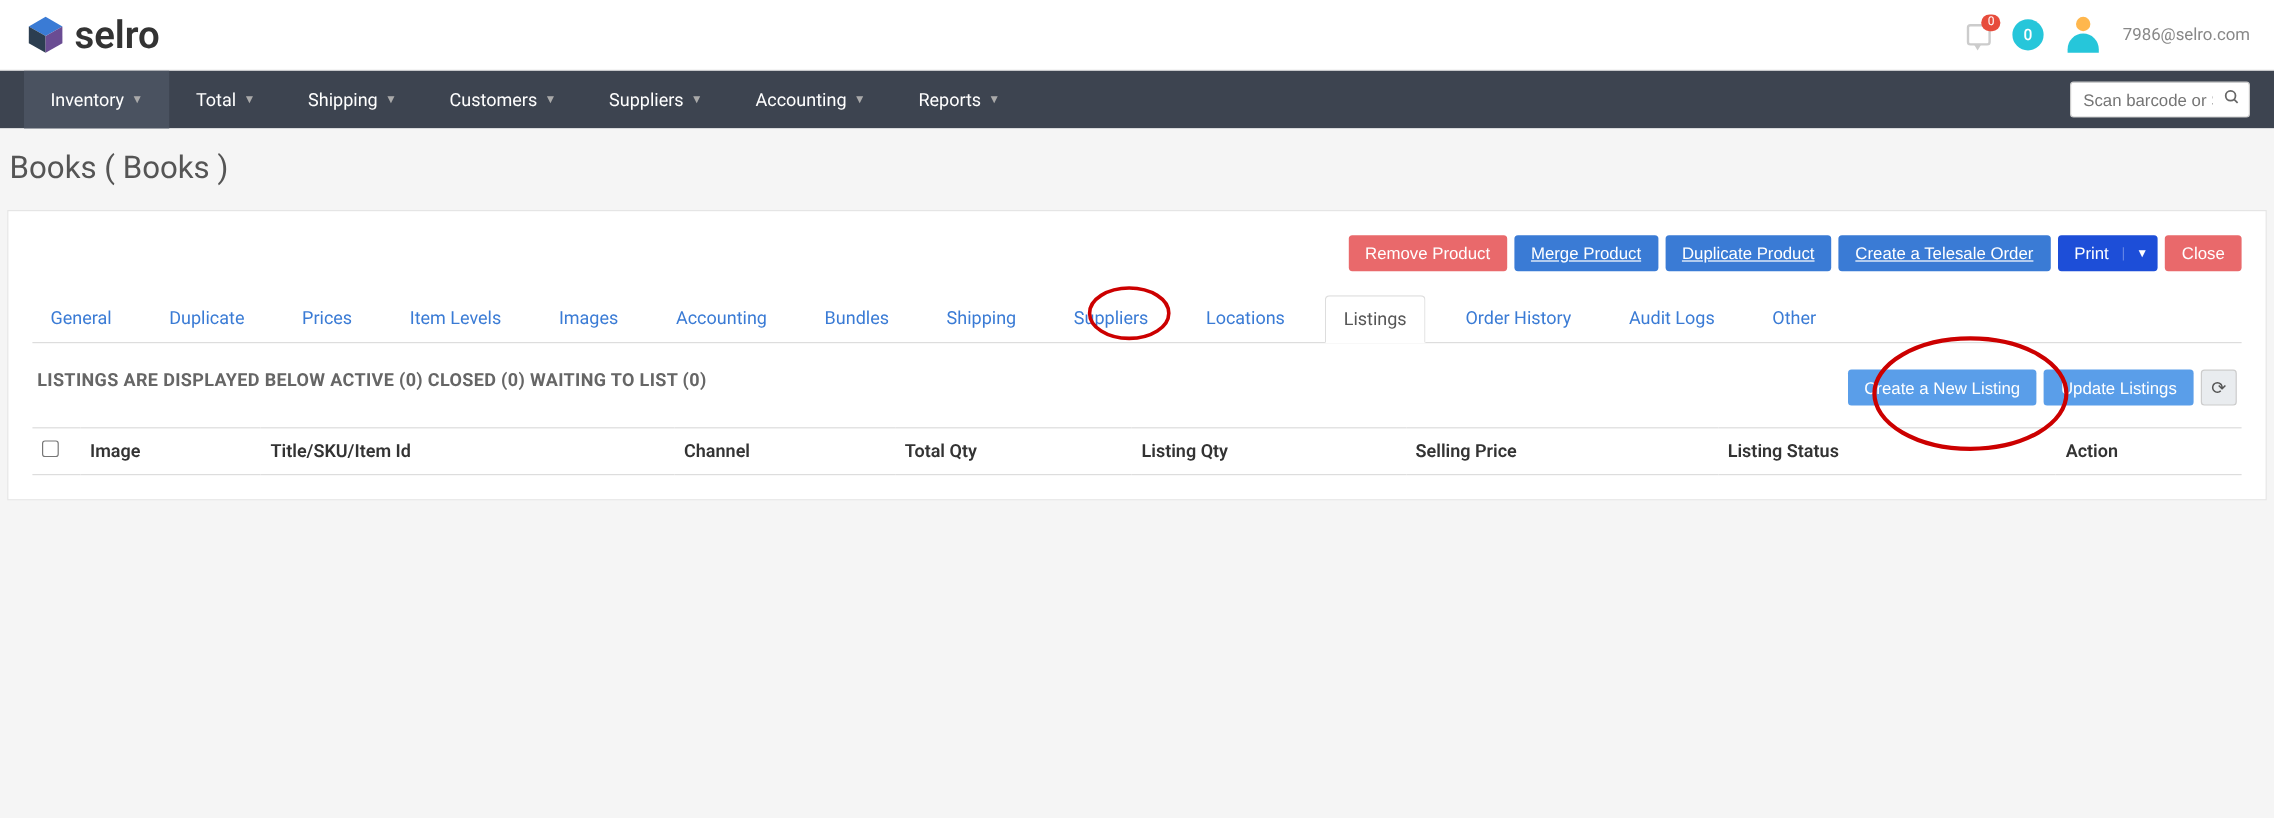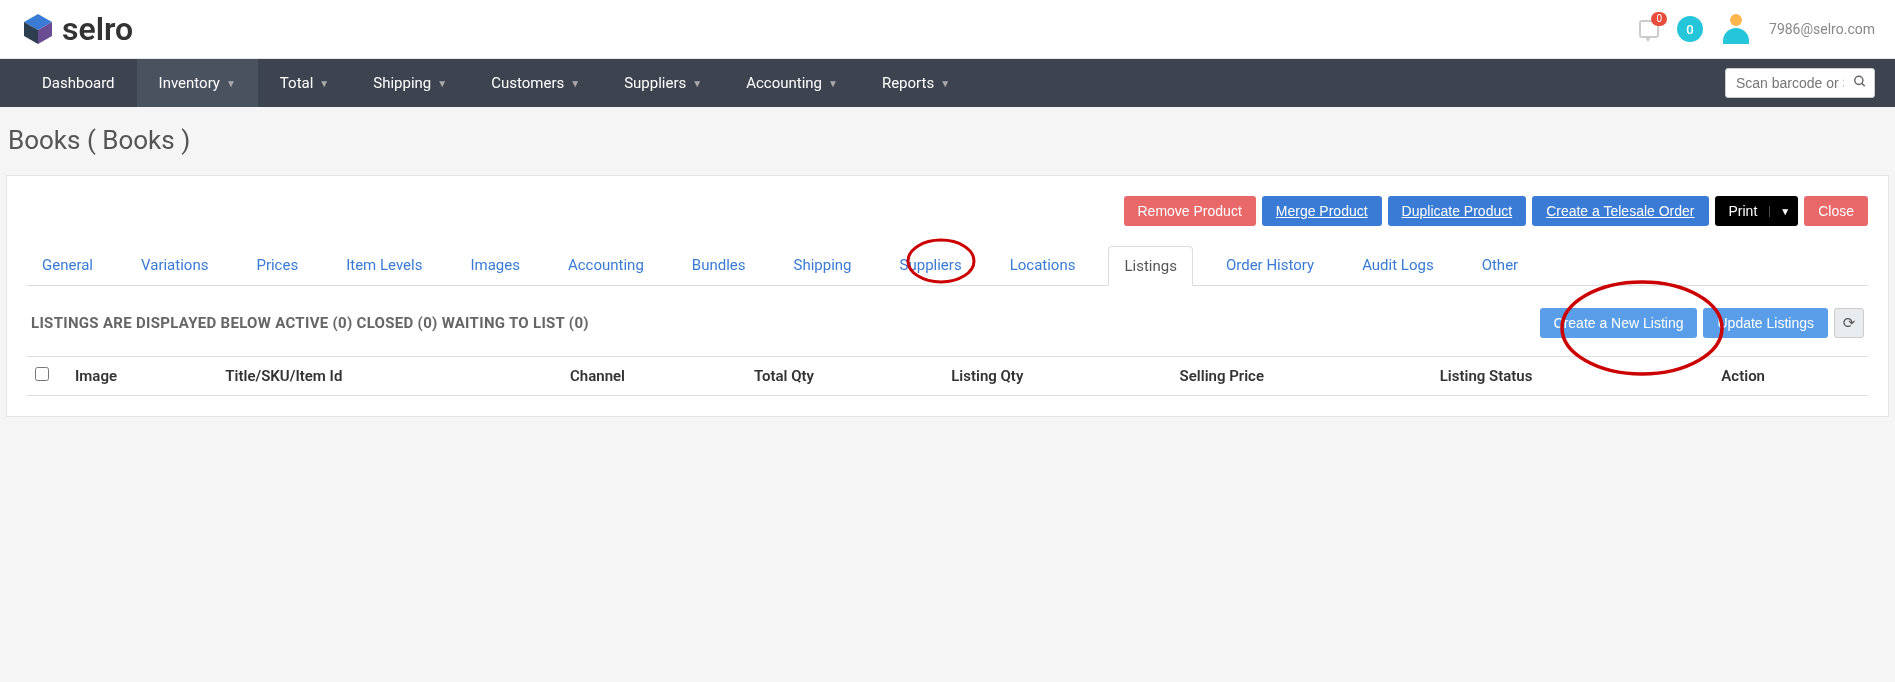--- a/index.html
+++ b/index.html
@@ -190,21 +190,21 @@
       font-size: 14px;
       cursor: pointer;
       display: flex;
       align-items: center;
       gap: 8px;
     }
     .btn-red { background: #e9696b; }
     .btn-blue { background: #3a7bd5; text-decoration: underline; }
     .btn-lightblue { background: #5a9ee9; }
     .btn-print {
-      background: #000000;
+      background: #1d4ed8;
       padding-right: 8px;
     }
     .btn-print .chevron {
       border-left: 1px solid rgba(255,255,255,0.3);
       padding-left: 10px;
       margin-left: 4px;
       color: #fff;
     }
     
     .tabs {
@@ -225,21 +225,20 @@
       border: 1px solid #ddd;
       border-bottom: 1px solid #fff;
       border-radius: 4px 4px 0 0;
       margin-bottom: -1px;
       background: #fff;
     }
     
     .listing-header {
       display: flex;
       justify-content: space-between;
-      align-items: center;
       margin-bottom: 18px;
       padding: 0 4px;
     }
     .listing-title {
       font-size: 15px;
       font-weight: 700;
       color: #666;
       text-transform: uppercase;
       letter-spacing: 0.3px;
     }
@@ -318,23 +317,20 @@
     <div class="avatar">
       <div class="avatar-head"></div>
       <div class="avatar-body"></div>
     </div>
     <span class="user-email">7986@selro.com</span>
   </div>
 </div>
 
 <div class="main-nav">
   <div class="nav-items" id="nav-items">
-      <div class="nav-item">
-        <span>Dashboard</span>
-      </div>
       <div class="nav-item active">
         <span>Inventory</span>
         <span class="chevron">▼</span>
       </div>
       <div class="nav-item">
         <span>Total</span>
         <span class="chevron">▼</span>
       </div>
       <div class="nav-item">
         <span>Shipping</span>
@@ -380,21 +376,21 @@
     <button class="btn btn-print">
       <span>Print</span>
       <span class="chevron">▼</span>
     </button>
     <button class="btn btn-red">Close</button>
   </div>
 
   <div class="tabs-wrap">
     <div class="tabs" id="tabs">
         <div class="tab">General</div>
-        <div class="tab">Variations</div>
+        <div class="tab">Duplicate</div>
         <div class="tab">Prices</div>
         <div class="tab">Item Levels</div>
         <div class="tab">Images</div>
         <div class="tab">Accounting</div>
         <div class="tab">Bundles</div>
         <div class="tab">Shipping</div>
         <div class="tab">Suppliers</div>
         <div class="tab">Locations</div>
         <div class="tab active">Listings</div>
         <div class="tab">Order History</div>

